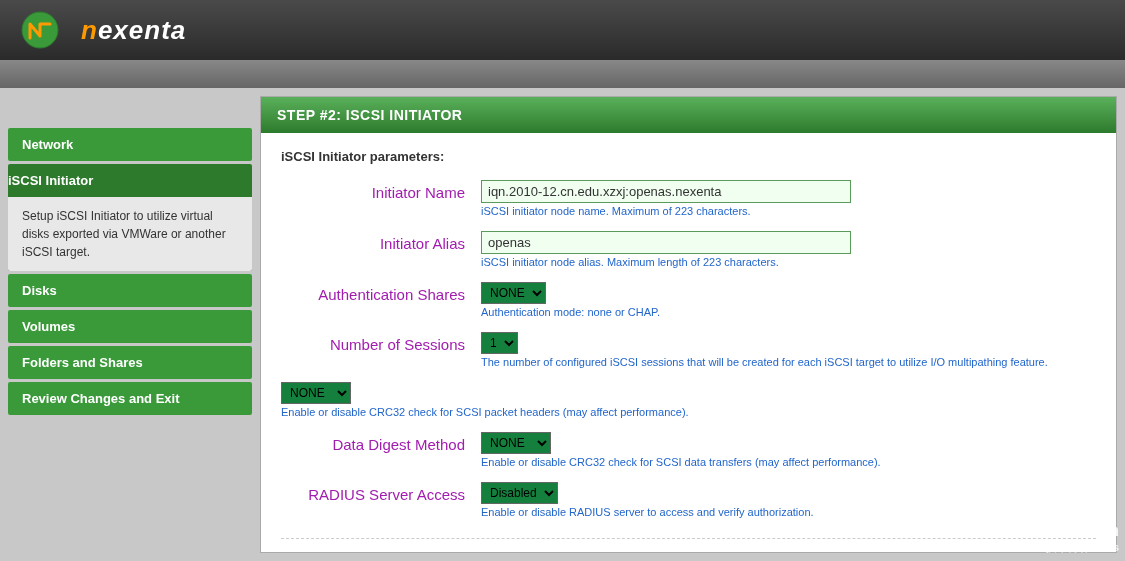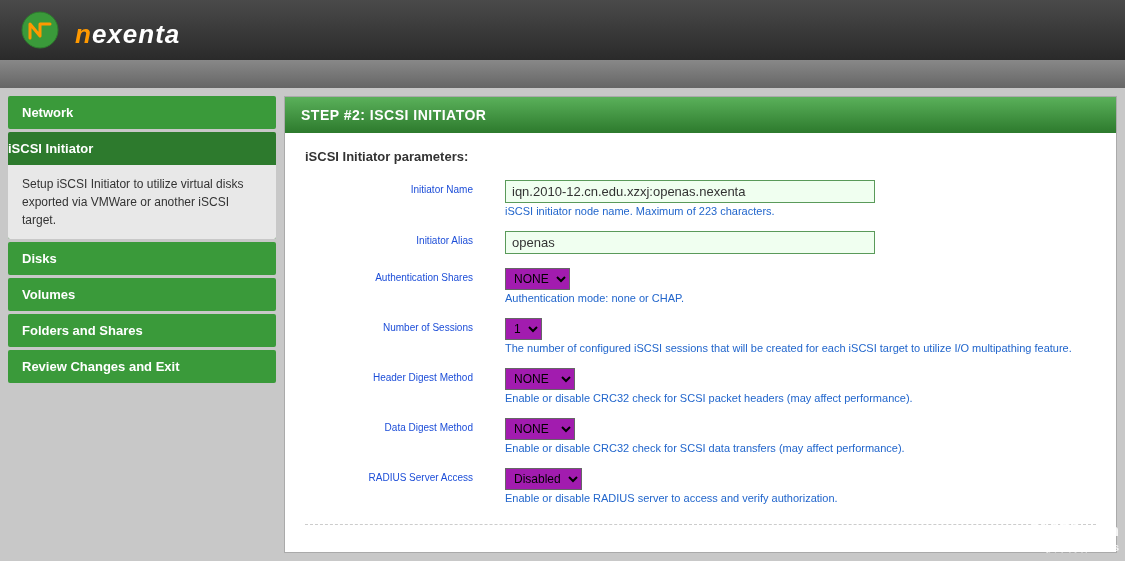--- a/index.html
+++ b/index.html
@@ -8,22 +8,22 @@
     
     #header {
       background: linear-gradient(180deg, #4a4a4a 0%, #2a2a2a 100%);
       height: 60px;
       display: flex;
       align-items: center;
       padding: 0 20px;
     }
     #logo-area {
       display: flex;
-      align-items: flex-end;
-      gap: 15px;
+      align-items: center;
+      gap: 21px;
     }
     #logo-icon {
       width: 40px;
       height: 40px;
     }
     #logo-text {
       color: white;
       font-size: 26px;
       font-weight: bold;
       font-style: italic;
@@ -38,24 +38,25 @@
 
     
     #main {
       display: flex;
       height: calc(561px - 60px - 28px);
       background: #c8c8c8;
     }
 
     
     #sidebar {
-      width: 284px;
+      width: 260px;
       background: #c8c8c8;
       flex-shrink: 0;
       padding: 8px 8px;
+      margin-top: 32px;
     }
 
     .sidebar-item {
       display: block;
       padding: 9px 14px;
       margin-bottom: 3px;
       background: #3a9a3a;
       color: white;
       font-size: 13px;
       font-weight: bold;
@@ -116,24 +117,24 @@
 
     .form-row {
       display: flex;
       align-items: flex-start;
       margin-bottom: 14px;
     }
 
     .form-label {
       width: 200px;
       text-align: right;
-      padding-right: 32px;
+      padding-right: 16px;
       padding-top: 4px;
-      font-size: 10px;
-      color: #1d4ed8;
+      font-size: 15px;
+      color: #a21caf;
       flex-shrink: 0;
     }
 
     .form-field {
       flex: 1;
     }
 
     .form-field input[type="text"] {
       width: 370px;
       padding: 3px 6px;
@@ -146,21 +147,21 @@
     .form-hint {
       font-size: 11px;
       color: #2266cc;
       margin-top: 2px;
     }
 
     .form-field select {
       padding: 2px 4px;
       border: 1px solid #666;
       font-size: 12px;
-      background: #a21caf;
+      background: #15803d;
     }
 
     .save-row {
       display: flex;
       justify-content: center;
       margin-top: 20px;
       padding-top: 16px;
       border-top: 1px dashed #ccc;
     }
 
@@ -220,32 +221,31 @@
     <div id="content-body">
       <div class="section-title">iSCSI Initiator parameters:</div>
 
       <div id="form-container">
           <div class="form-row">
             <div class="form-label">Initiator Name</div>
             <div class="form-field"><input type="text" value="iqn.2010-12.cn.edu.xzxj:openas.nexenta" style=""><div class="form-hint">iSCSI initiator node name. Maximum of 223 characters.</div></div>
           </div>
           <div class="form-row">
             <div class="form-label">Initiator Alias</div>
-            <div class="form-field"><input type="text" value="openas" style=""></div>
+            <div class="form-field"><input type="text" value="openas" style=""><div class="form-hint">iSCSI initiator node alias. Maximum length of 223 characters.</div></div>
           </div>
           <div class="form-row">
             <div class="form-label">Authentication Shares</div>
             <div class="form-field"><select><option value="NONE">NONE</option><option value="CHAP">CHAP</option></select><div class="form-hint">Authentication mode: none or CHAP.</div></div>
           </div>
           <div class="form-row">
             <div class="form-label">Number of Sessions</div>
             <div class="form-field"><select><option value="1">1</option><option value="2">2</option><option value="3">3</option><option value="4">4</option></select><div class="form-hint">The number of configured iSCSI sessions that will be created for each iSCSI target to utilize I/O multipathing feature.</div></div>
           </div>
           <div class="form-row">
-            <div class="form-label">Header Digest Method</div>
             <div class="form-field"><select><option value="NONE">NONE</option><option value="CRC32">CRC32</option></select><div class="form-hint">Enable or disable CRC32 check for SCSI packet headers (may affect performance).</div></div>
           </div>
           <div class="form-row">
             <div class="form-label">Data Digest Method</div>
             <div class="form-field"><select><option value="NONE">NONE</option><option value="CRC32">CRC32</option></select><div class="form-hint">Enable or disable CRC32 check for SCSI data transfers (may affect performance).</div></div>
           </div>
           <div class="form-row">
             <div class="form-label">RADIUS Server Access</div>
             <div class="form-field"><select><option value="Disabled">Disabled</option><option value="Enabled">Enabled</option></select><div class="form-hint">Enable or disable RADIUS server to access and verify authorization.</div></div>
           </div>

